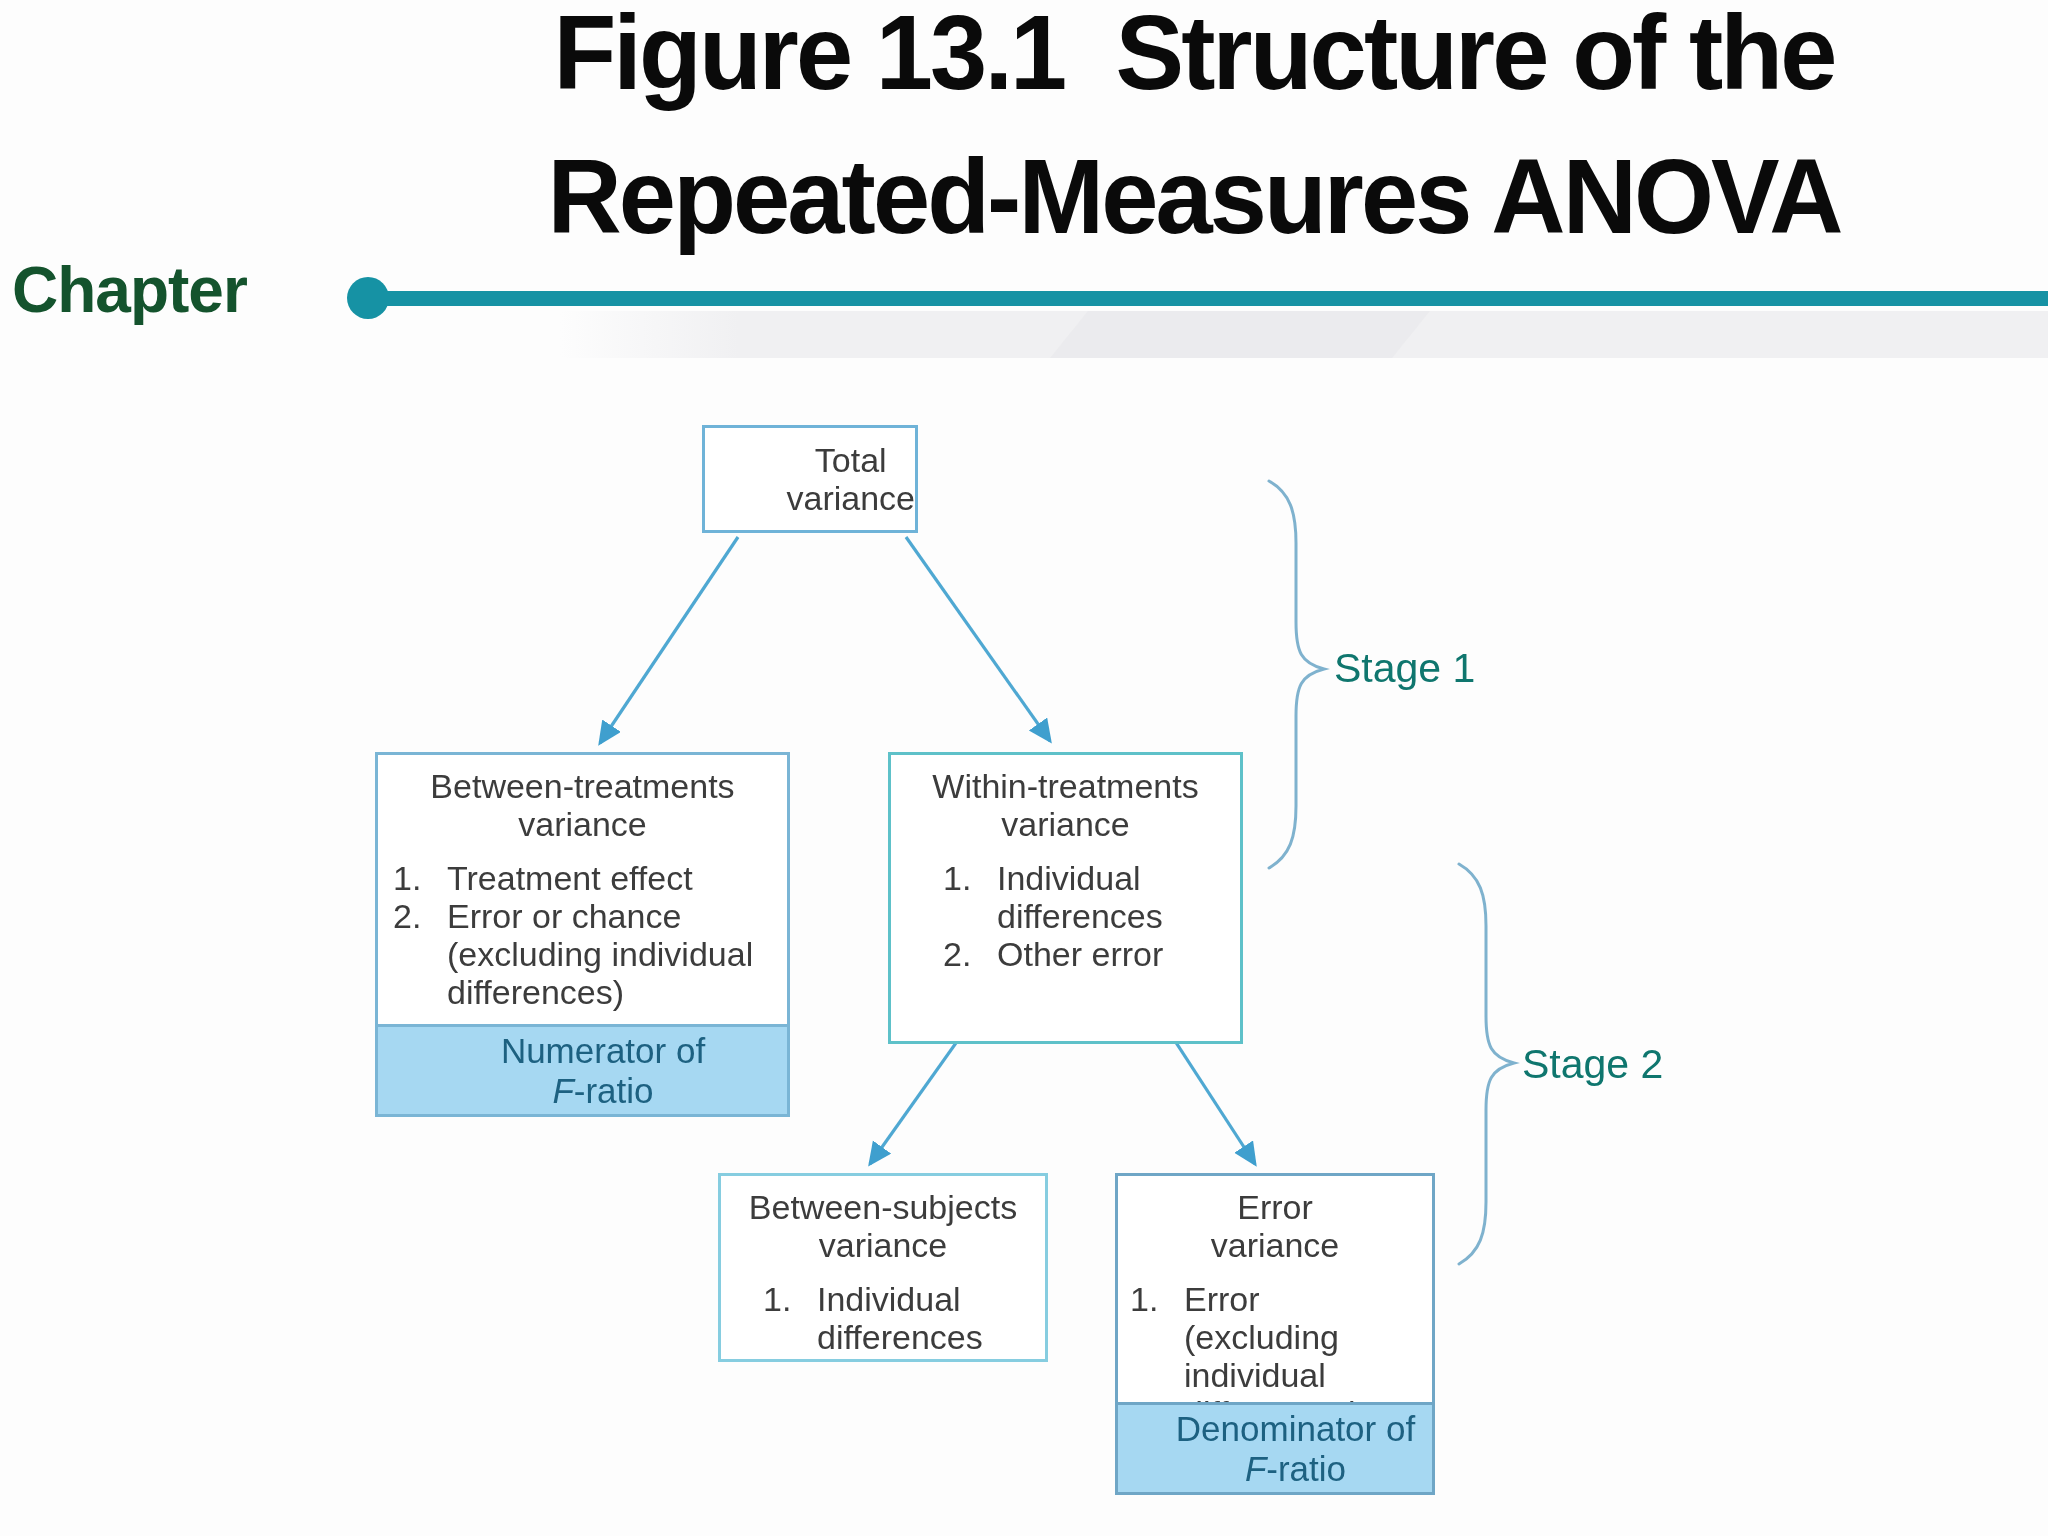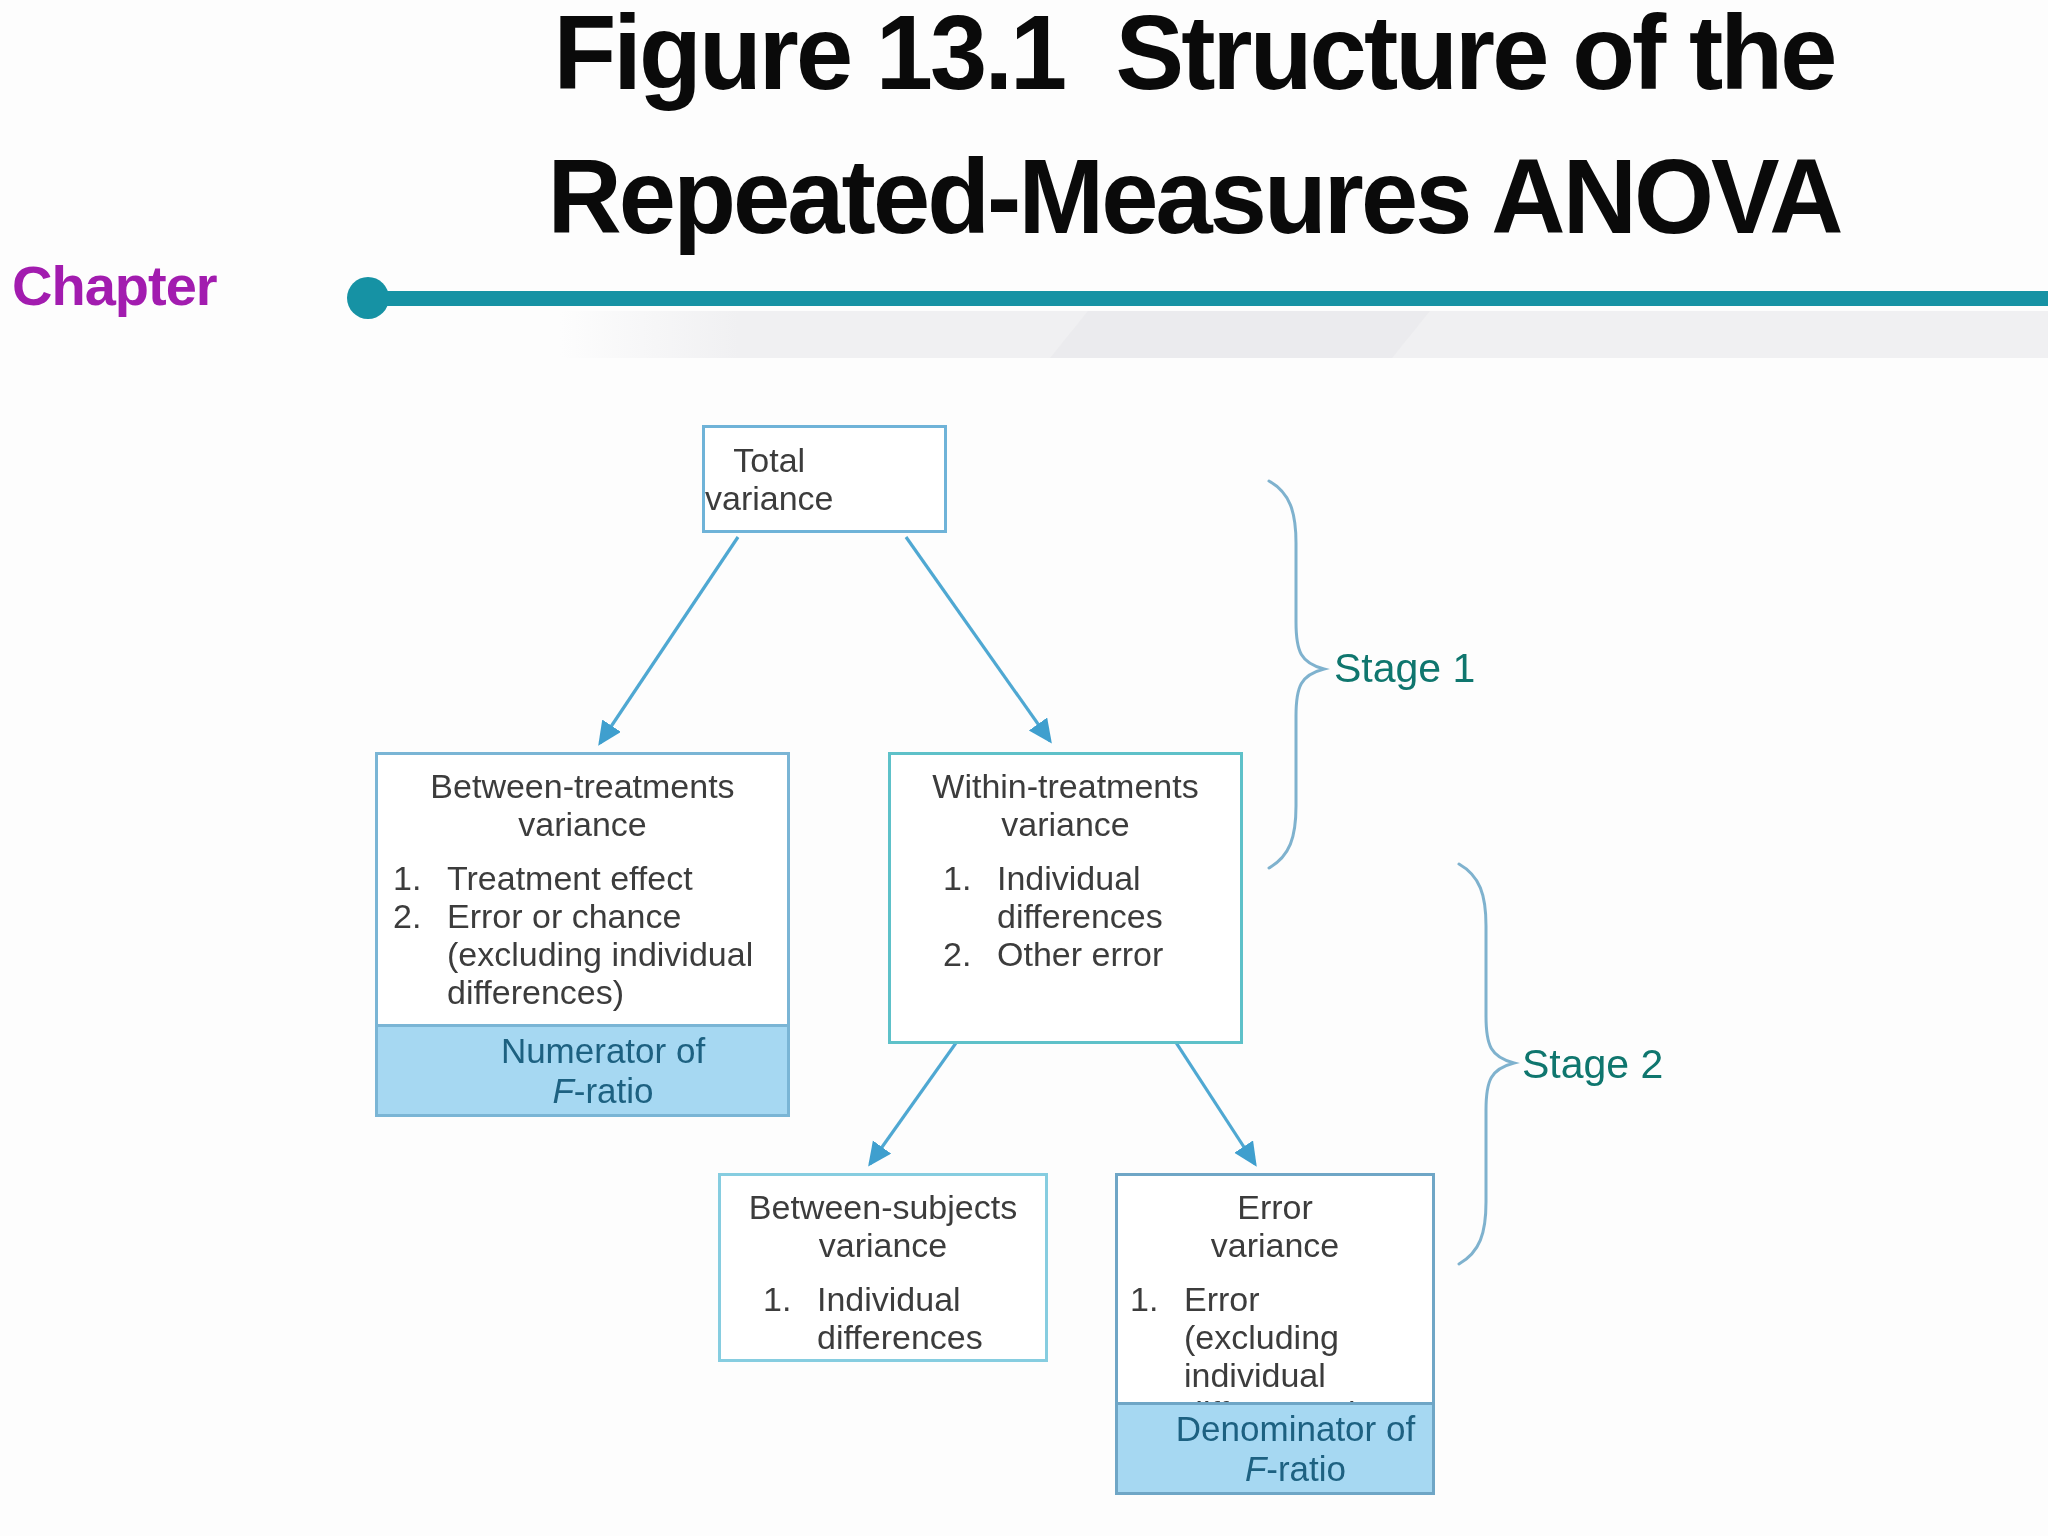--- a/index.html
+++ b/index.html
@@ -6,22 +6,22 @@
   .page{
     position:relative; width:2048px; height:1536px; overflow:hidden;
     background:#fdfdfd; font-family:"Liberation Sans","DejaVu Sans",sans-serif;
   }
   
   .chapter-num{
     position:absolute; left:20px; top:8px; font-size:272px; font-weight:bold;
     line-height:1; letter-spacing:-10px; color:#1b95a7;
   }
   .chapter-word{
-    position:absolute; left:12px; top:258px; font-size:56px; font-weight:bold;
-    line-height:1; letter-spacing:-1px; color:#a21caf;
+    position:absolute; left:12px; top:258px; font-size:64px; font-weight:bold;
+    line-height:1; letter-spacing:-1px; color:#14532d;
   }
   .slide-title{
     position:absolute; left:340px; top:-20px; width:1708px; text-align:center;
     font-size:106px; font-weight:bold; letter-spacing:-3px; line-height:1.36;
     color:#0a0a0a; white-space:pre-wrap; transform:scaleX(0.97); transform-origin:center top;
   }
   .divider-dot{
     position:absolute; left:347px; top:277px; width:42px; height:42px;
     border-radius:50%; background:#1692a4;
   }
@@ -44,22 +44,22 @@
     border:3px solid #79b7d7; padding:12px 12px 0 12px; color:#3c3c3c;
   }
   .box-title{
     text-align:center; font-size:34px; line-height:1.12; white-space:pre-line;
     margin-bottom:16px; color:#3c3c3c;
   }
   .items{display:block;}
   .item{display:flex; font-size:34px; line-height:1.12; color:#3c3c3c;}
   .item .num{flex:none; width:54px;}
   .item .txt{white-space:pre-line;}
-  #total-box{left:702px; top:425px; width:245px; height:108px;
-    border-color:#6fb3d8; display:flex; align-items:center; justify-content:flex-start; padding:0;}
+  #total-box{left:702px; top:425px; width:216px; height:108px;
+    border-color:#6fb3d8; display:flex; align-items:center; justify-content:flex-end; padding:0;}
   #total-box .box-title{margin:0;}
   #bt-box{left:375px; top:752px; width:415px; height:365px; border-color:#7ab5d5;}
   #bt-box .items{padding-left:3px;}
   #wt-box{left:888px; top:752px; width:355px; height:292px; border-color:#5ec1c9;}
   #wt-box .items{padding-left:40px;}
   #bs-box{left:690px; top:1173px; width:330px; height:189px; border-color:#86cde0;margin-left:28px;}
   #bs-box .items{padding-left:30px;}
   #er-box{left:1115px; top:1173px; width:320px; height:322px; border-color:#6fa6c6;}
   #er-box .items{padding-left:0;}
   .box-footer{

